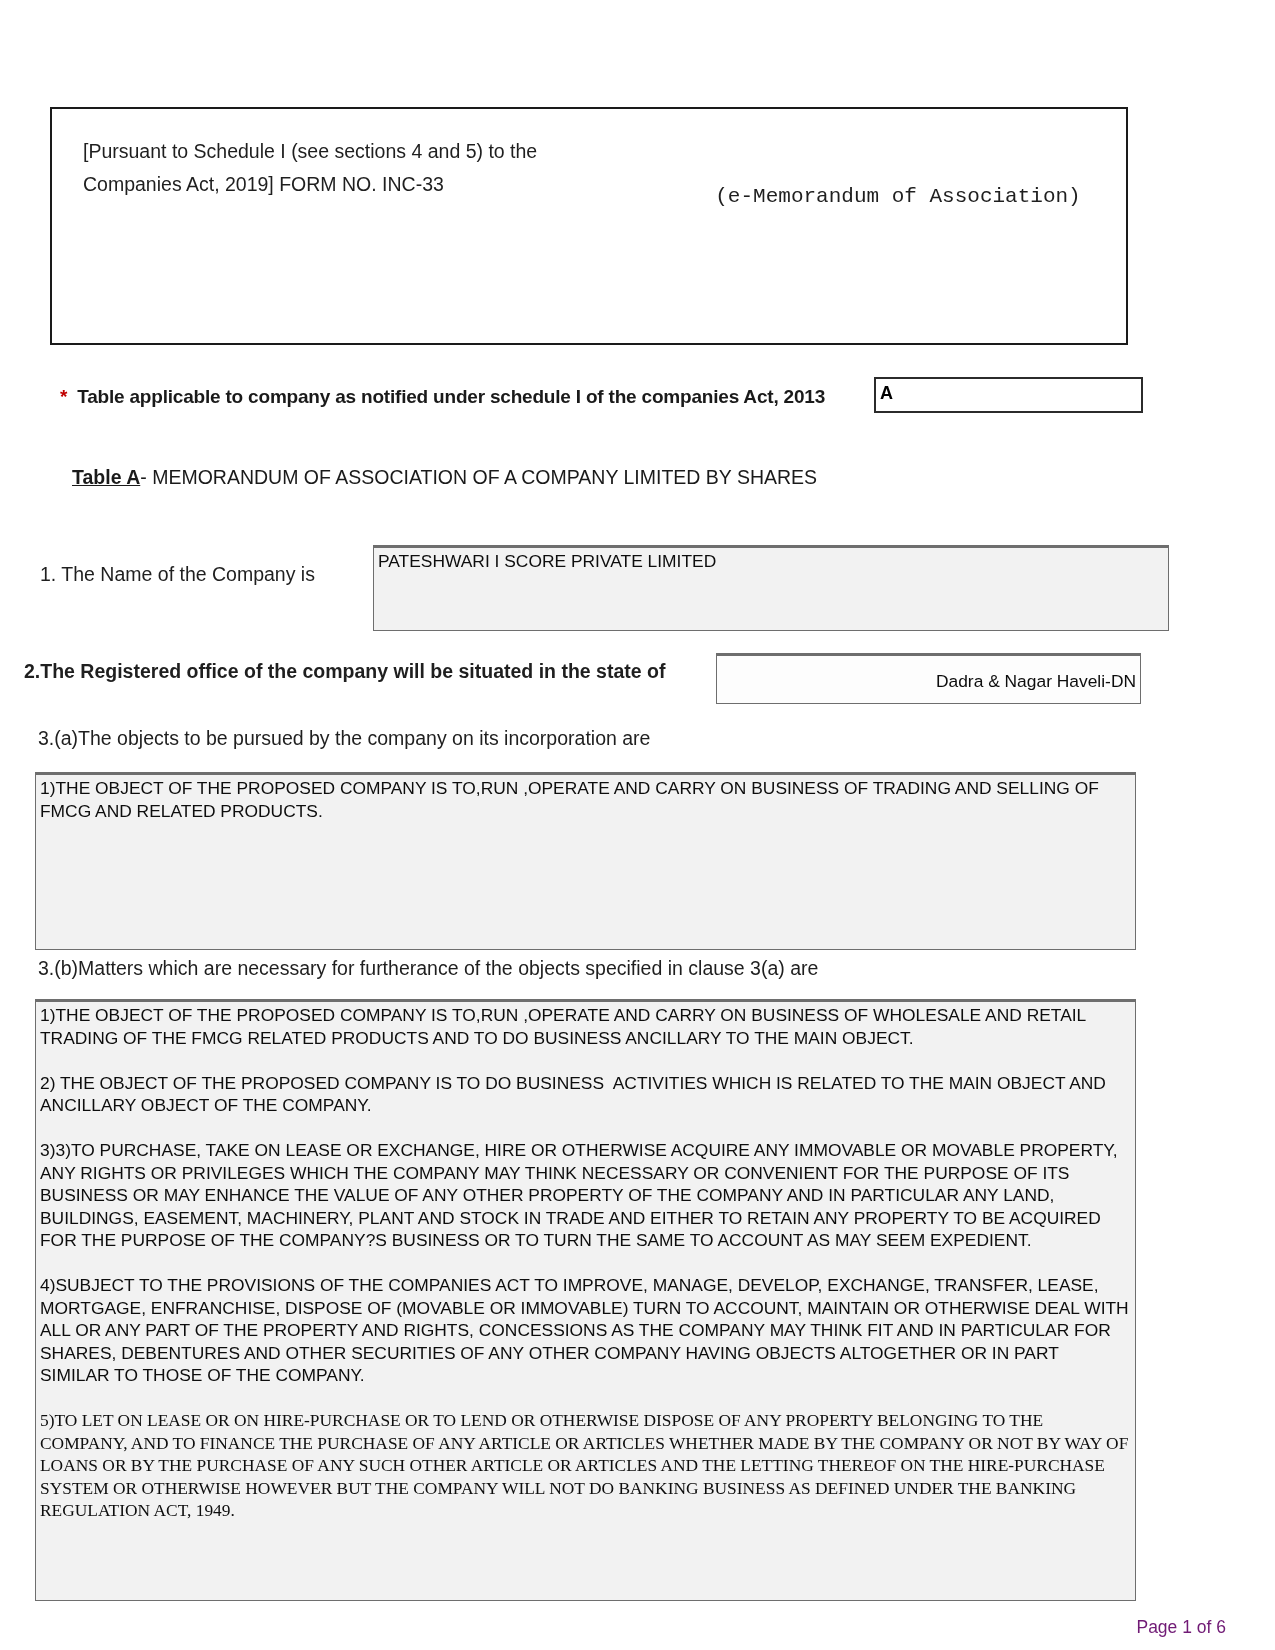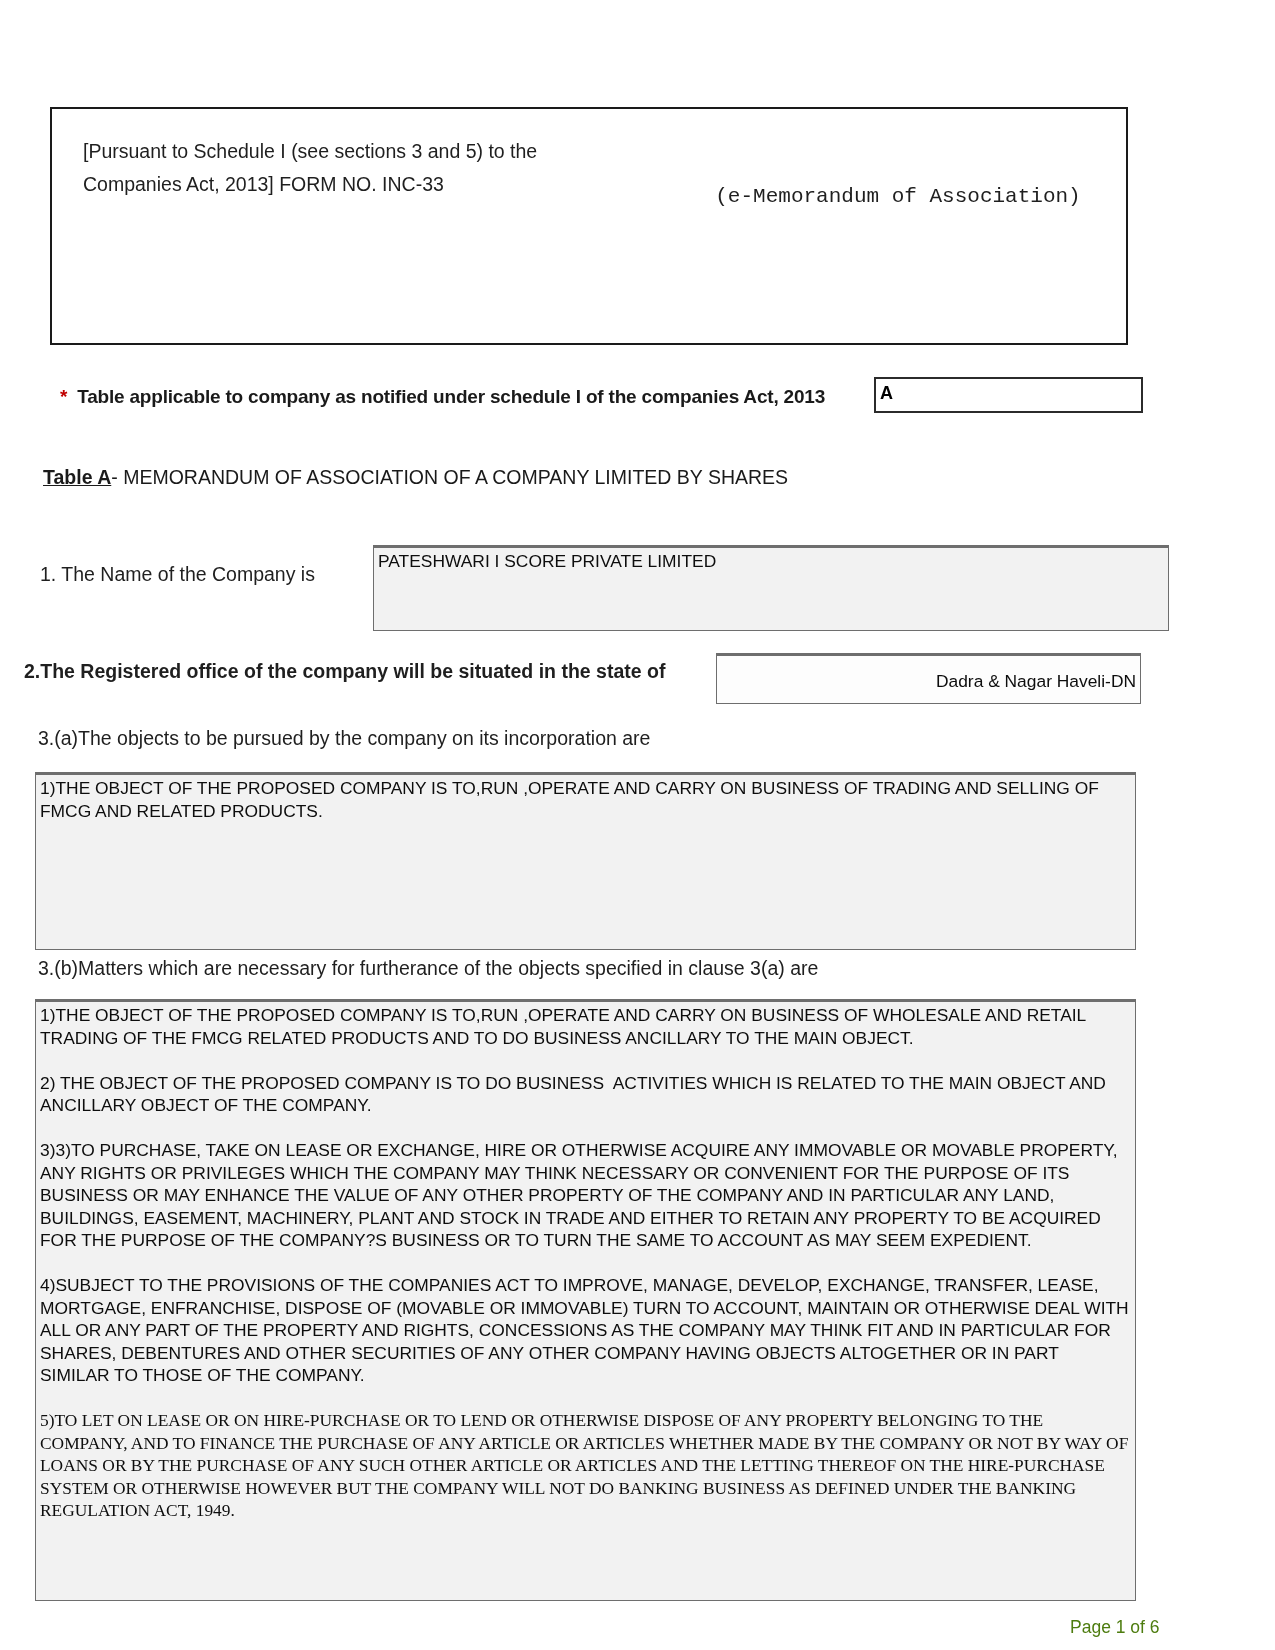--- a/index.html
+++ b/index.html
@@ -69,21 +69,21 @@
     border: 2px solid #2b2b2b;
     background: #ffffff;
     font-size: 18px;
     font-weight: bold;
     padding: 4px 0 0 4px;
     color: #000;
   }
 
   
   .table-a {
-    left: 43px; top: 466px;
+    left: 72px; top: 466px;
     font-size: 19.5px;
     white-space: nowrap;
     color: #1a1a1a;
   }
   .table-a b { text-decoration: underline; }
 
   
   .field-label {
     font-size: 19.5px;
     color: #1f1f1f;
@@ -111,31 +111,32 @@
   }
   .objects-a-box { left: 35px; top: 772px; width: 1101px; height: 178px; }
   .objects-b-box { left: 35px; top: 999px; width: 1101px; height: 602px; }
 
   .field-par { margin: 0 0 22.5px 0; white-space: pre-wrap; }
   .field-par:last-child { margin-bottom: 0; font-family: Liberation Serif, serif; }
 
   .footer-page {
     left: 1070px; top: 1617px;
     width: 156px;
+    text-align: right;
     font-size: 17.5px;
-    color: #4d7c0f;
+    color: #701a75;
   }
 </style>
 </head>
 <body>
 
 <div class="page">
 
   <div class="abs header-box">
-    <div class="pursuant">[Pursuant to Schedule I (see sections 3 and 5) to the Companies Act, 2013] FORM NO. INC-33</div>
+    <div class="pursuant">[Pursuant to Schedule I (see sections 4 and 5) to the Companies Act, 2019] FORM NO. INC-33</div>
     <div class="logo-block">
       <div class="logo-subtitle">(e-Memorandum of Association)</div>
     </div>
   </div>
 
   <div class="abs applicable-label">
     <span class="red-star">*</span><span>Table applicable to company as notified under schedule I of the companies Act, 2013</span>
   </div>
   <div class="abs a-box">A</div>
 

